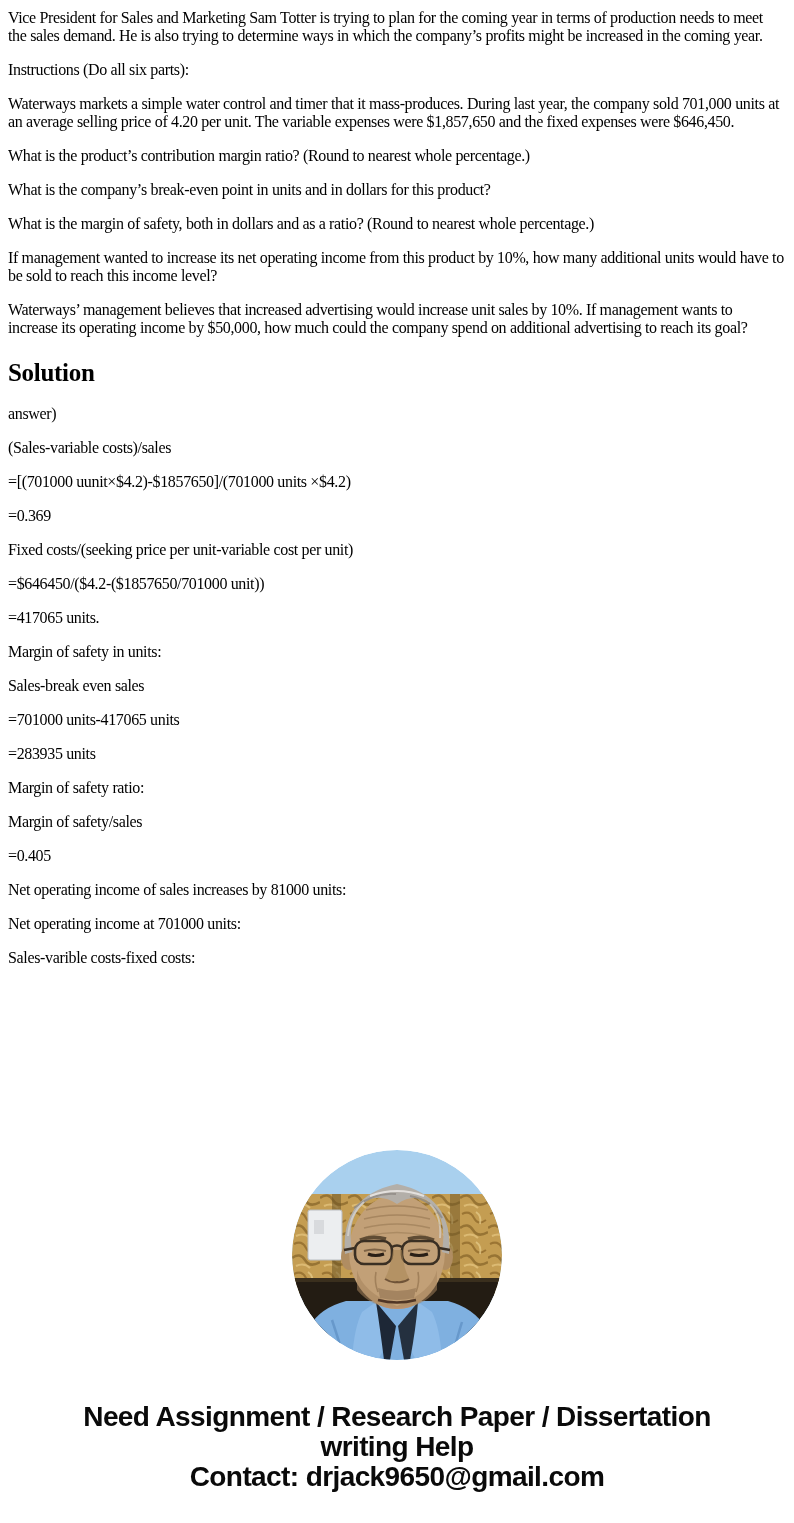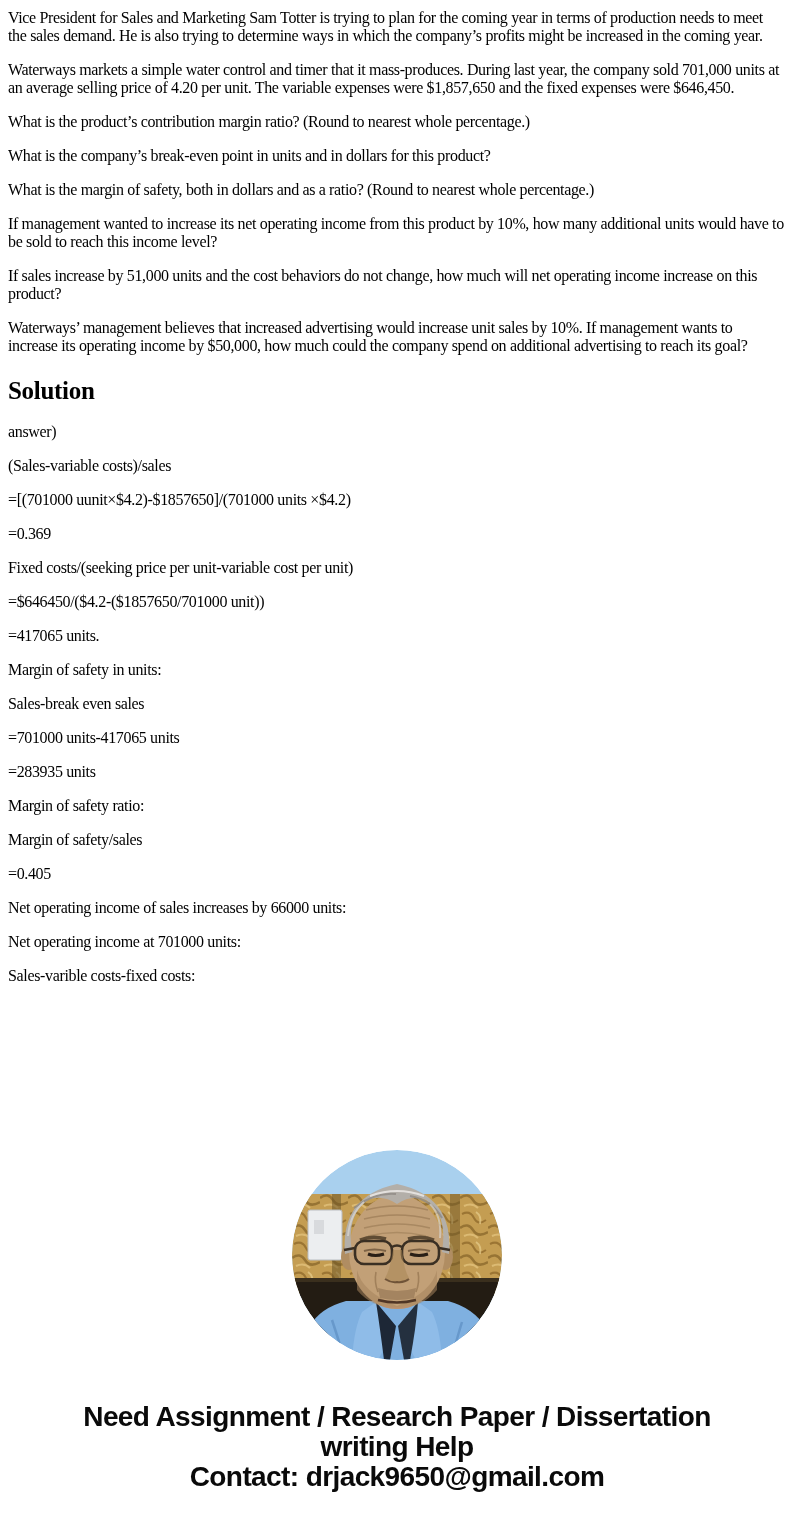--- a/index.html
+++ b/index.html
@@ -57,45 +57,45 @@
     line-height: 30px;
     letter-spacing: -0.6px;
     color: #0a0a0a;
   }
 </style>
 </head>
 <body>
 
 <div class="document">
   <p class="first">Vice President for Sales and Marketing Sam Totter is trying to plan for the coming year in terms of production needs to meet the sales demand. He is also trying to determine ways in which the company’s profits might be increased in the coming year.</p>
+  <p>Instructions (Do all six parts):</p>
   <p>Waterways markets a simple water control and timer that it mass-produces. During last year, the company sold 701,000 units at an average selling price of 4.20 per unit. The variable expenses were $1,857,650 and the fixed expenses were $646,450.</p>
   <p>What is the product’s contribution margin ratio? (Round to nearest whole percentage.)</p>
   <p>What is the company’s break-even point in units and in dollars for this product?</p>
   <p>What is the margin of safety, both in dollars and as a ratio? (Round to nearest whole percentage.)</p>
   <p>If management wanted to increase its net operating income from this product by 10%, how many additional units would have to be sold to reach this income level?</p>
-  <p>If sales increase by 51,000 units and the cost behaviors do not change, how much will net operating income increase on this product?</p>
   <p>Waterways’ management believes that increased advertising would increase unit sales by 10%. If management wants to increase its operating income by $50,000, how much could the company spend on additional advertising to reach its goal?</p>
 
   <h2>Solution</h2>
 
   <p>answer)</p>
   <p>(Sales-variable costs)/sales</p>
   <p>=[(701000 uunit×$4.2)-$1857650]/(701000 units ×$4.2)</p>
   <p>=0.369</p>
   <p>Fixed costs/(seeking price per unit-variable cost per unit)</p>
   <p>=$646450/($4.2-($1857650/701000 unit))</p>
   <p>=417065 units.</p>
   <p>Margin of safety in units:</p>
   <p>Sales-break even sales</p>
   <p>=701000 units-417065 units</p>
   <p>=283935 units</p>
   <p>Margin of safety ratio:</p>
   <p>Margin of safety/sales</p>
   <p>=0.405</p>
-  <p>Net operating income of sales increases by 66000 units:</p>
+  <p>Net operating income of sales increases by 81000 units:</p>
   <p>Net operating income at 701000 units:</p>
   <p>Sales-varible costs-fixed costs:</p>
 </div>
 
 <div class="avatar-wrap">
   <div class="avatar-circle">
     <svg width="210" height="210" viewBox="0 0 210 210" aria-hidden="true">
       <defs>
         <clipPath id="avc">
             <circle cx="105" cy="105" r="105"></circle>

